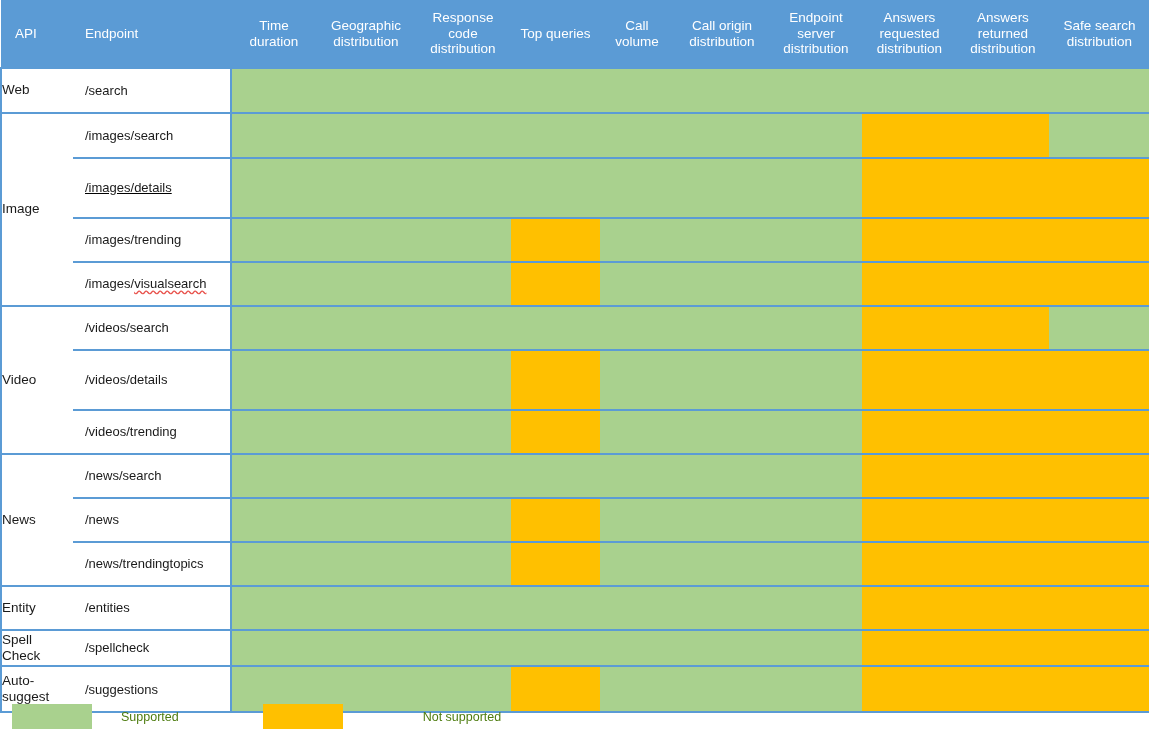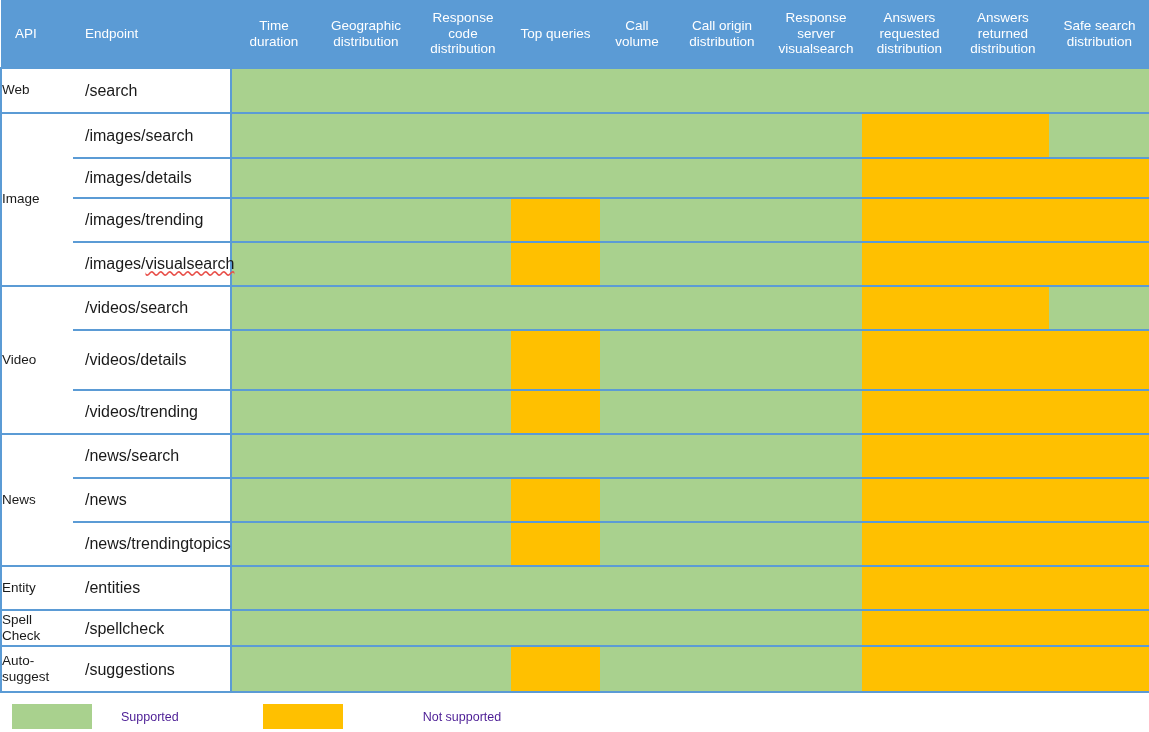--- a/index.html
+++ b/index.html
@@ -58,21 +58,21 @@
     vertical-align: middle;
     border-top: 2px solid #5B9BD5;
     border-bottom: 2px solid #5B9BD5;
     border-left: 2px solid #5B9BD5;
     border-right: none;
     box-sizing: border-box;
   }
   td.ep-cell {
     background: #ffffff;
     color: #1a1a1a;
-    font-size: 16px;
+    font-size: 13px;
     line-height: 1.2;
     text-align: left;
     padding-left: 12px;
     vertical-align: middle;
     border-top: 2px solid #5B9BD5;
     border-bottom: 2px solid #5B9BD5;
     border-right: 2px solid #5B9BD5;
     border-left: none;
     box-sizing: border-box;
   }
@@ -103,21 +103,21 @@
   }
 
   
   #legend {
     position: absolute;
     left: 12px;
     top: 704px;
     display: flex;
     align-items: center;
     font-size: 12.5px;
-    color: #4c1d95;
+    color: #4d7c0f;
   }
   .legend-swatch {
     width: 80px;
     height: 25px;
     display: inline-block;
   }
   .legend-swatch.green { background: #A9D18E; }
   .legend-swatch.orange { background: #FFC000; }
   .legend-label {
     display: inline-block;
@@ -149,21 +149,21 @@
     <thead>
       <tr>
         <th class="h-api">API</th>
         <th class="h-endpoint">Endpoint</th>
         <th class="h-metric">Time duration</th>
         <th class="h-metric">Geographic distribution</th>
         <th class="h-metric">Response code distribution</th>
         <th class="h-metric">Top queries</th>
         <th class="h-metric">Call volume</th>
         <th class="h-metric">Call origin distribution</th>
-        <th class="h-metric">Response server visualsearch</th>
+        <th class="h-metric">Endpoint server distribution</th>
         <th class="h-metric">Answers requested distribution</th>
         <th class="h-metric">Answers returned distribution</th>
         <th class="h-metric">Safe search distribution</th>
       </tr>
     </thead>
     <tbody id="matrix-body">
         <tr style="height: 45px;">
           <td class="api-cell" rowspan="1"><span>Web</span></td>
           <td class="ep-cell ep-last"><span>/search</span></td>
           <td class="cell supported" title="Time duration"></td>
@@ -184,21 +184,21 @@
           <td class="cell supported" title="Geographic distribution"></td>
           <td class="cell supported" title="Response code distribution"></td>
           <td class="cell supported" title="Top queries"></td>
           <td class="cell supported" title="Call volume"></td>
           <td class="cell supported" title="Call origin distribution"></td>
           <td class="cell supported" title="Response server distribution"></td>
           <td class="cell unsupported" title="Answers requested distribution"></td>
           <td class="cell unsupported" title="Answers returned distribution"></td>
           <td class="cell supported" title="Safe search distribution"></td>
         </tr>
-        <tr style="height: 40px;">
+        <tr style="height: 60px; text-decoration: underline;">
           <td class="ep-cell ep-mid"><span>/images/details</span></td>
           <td class="cell supported" title="Time duration"></td>
           <td class="cell supported" title="Geographic distribution"></td>
           <td class="cell supported" title="Response code distribution"></td>
           <td class="cell supported" title="Top queries"></td>
           <td class="cell supported" title="Call volume"></td>
           <td class="cell supported" title="Call origin distribution"></td>
           <td class="cell supported" title="Response server distribution"></td>
           <td class="cell unsupported" title="Answers requested distribution"></td>
           <td class="cell unsupported" title="Answers returned distribution"></td>

